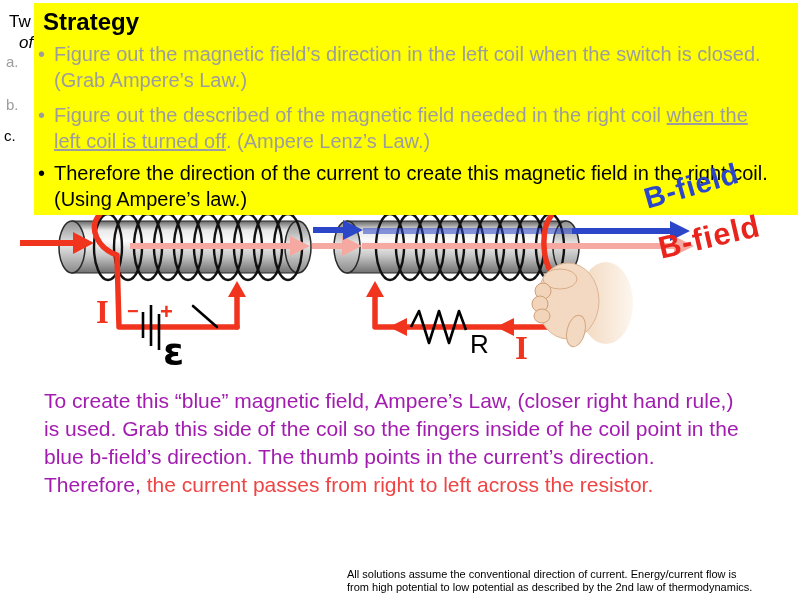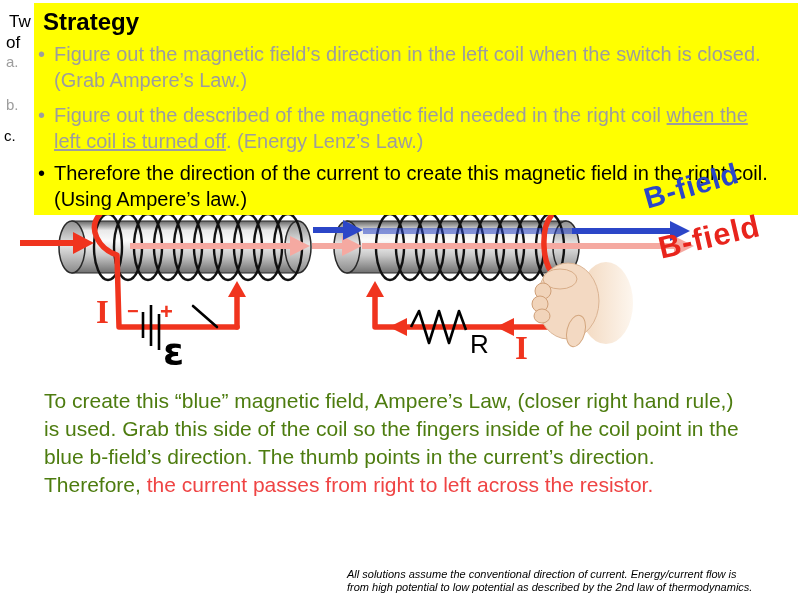--- a/index.html
+++ b/index.html
@@ -25,33 +25,33 @@
   
   .diagram{left:0;top:0;width:800px;height:600px;z-index:1;}
 
   
   .bfield{z-index:3;font-weight:bold;font-size:29px;letter-spacing:1px;transform-origin:left center;}
   .bfield.blue{left:645px;top:183px;color:#2b46c8;transform:rotate(-16deg);}
   .bfield.red{left:659px;top:231px;color:#e8241c;font-size:31px;transform:rotate(-13deg);}
 
   
   .analysis{left:44px;top:387px;width:702px;font-size:21px;line-height:28px;}
-  .analysis .redseg{color:#4d7c0f;}
+  .analysis .redseg{color:#a21caf;}
   .analysis .blackseg{color:#ef4444;}
 
   
-  .footnote{left:347px;top:568px;width:450px;font-size:11px;line-height:12.5px;color:#000;white-space:nowrap;font-style:italic;}
+  .footnote{left:347px;top:568px;width:450px;font-size:11px;line-height:12.5px;color:#000;white-space:nowrap;}
 </style>
 </head>
 <body>
 
 <div class="slide">
 
   <div class="abs margin-note" style="left:9px;top:12px;">Tw</div>
-  <div class="abs margin-note" style="left:6px;top:33px;">of</div>
+  <div class="abs margin-note" style="left:19px;top:33px;font-style:italic;">of</div>
   <div class="abs margin-item gray-t" style="left:6px;top:53px;">a.</div>
   <div class="abs margin-item gray-t" style="left:6px;top:96px;">b.</div>
   <div class="abs margin-item" style="left:4px;top:127px;">c.</div>
 
   <svg class="abs diagram" viewBox="0 0 800 600" width="800" height="600">
     <defs>
       <linearGradient id="gcyl" x1="0" y1="0" x2="0" y2="1">
         <stop offset="0" stop-color="#636363"></stop>
         <stop offset="0.18" stop-color="#e9e9e9"></stop>
         <stop offset="0.38" stop-color="#fbfbfb"></stop>
@@ -170,21 +170,21 @@
   <div class="abs strategy">
     <div class="abs strategy-title">Strategy</div>
 
     <div class="abs bullet gray" style="top:38px;">
       <span class="dot">•</span>
       <span class="btxt"><span>Figure out the magnetic field’s direction in the left coil when the switch is closed. (Grab Ampere’s Law.)</span><span class="u"></span><span></span></span>
     </div>
 
     <div class="abs bullet gray" style="top:99px;">
       <span class="dot">•</span>
-      <span class="btxt"><span>Figure out the described of the magnetic field needed in the right coil </span><span class="u">when the left coil is turned off</span><span>. (Energy Lenz’s Law.)</span></span>
+      <span class="btxt"><span>Figure out the described of the magnetic field needed in the right coil </span><span class="u">when the left coil is turned off</span><span>. (Ampere Lenz’s Law.)</span></span>
     </div>
 
     <div class="abs bullet black" style="top:157px;">
       <span class="dot">•</span>
       <span class="btxt"><span>Therefore the direction of the current to create this magnetic field in the right coil. (Using Ampere’s law.)</span><span class="u"></span><span></span></span>
     </div>
   </div>
 
   <div class="abs bfield blue">B-field</div>
   <div class="abs bfield red">B-field</div>

